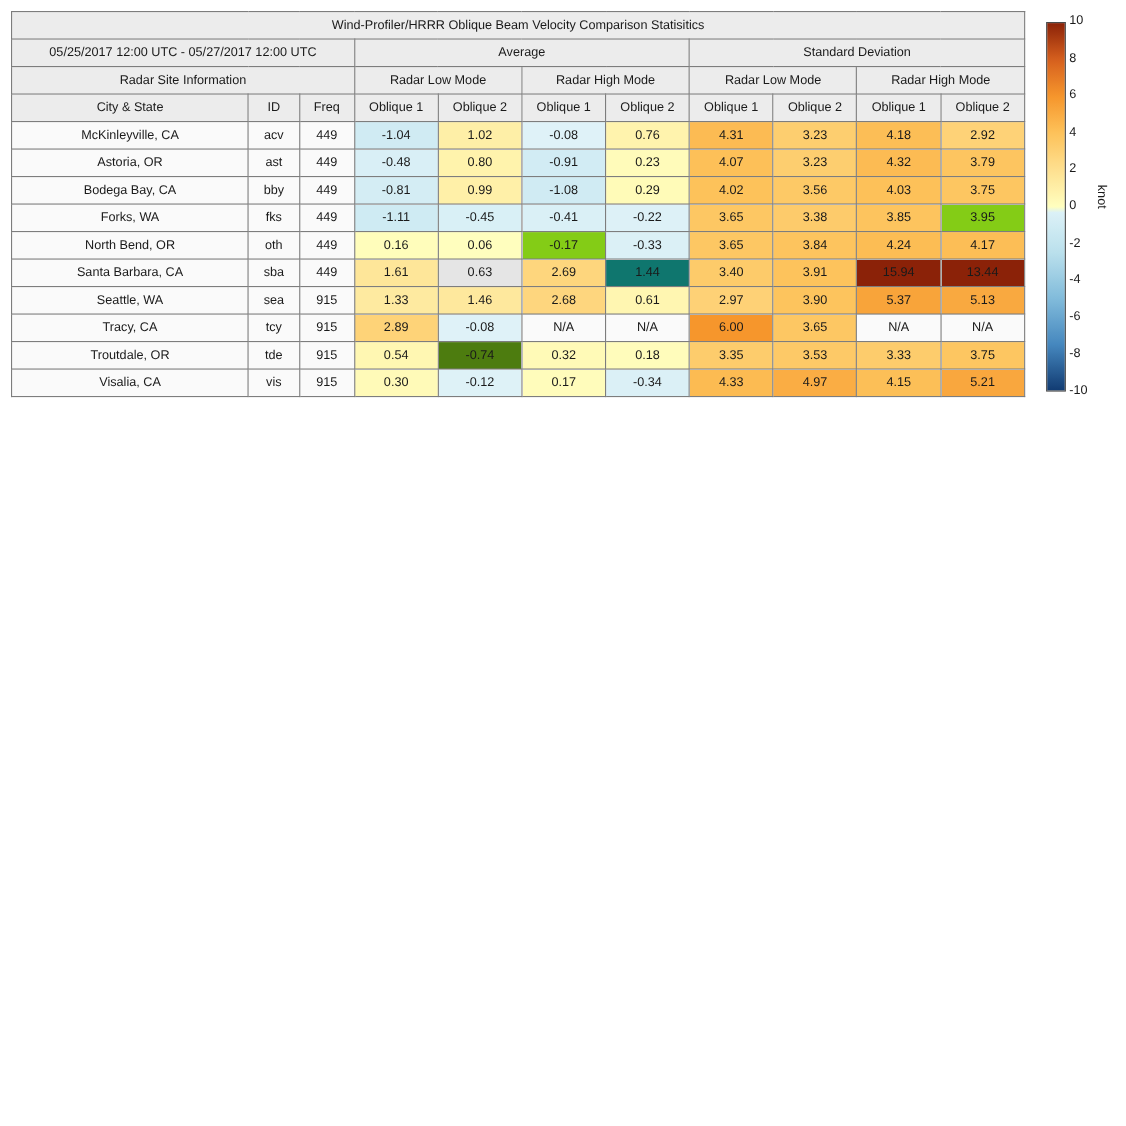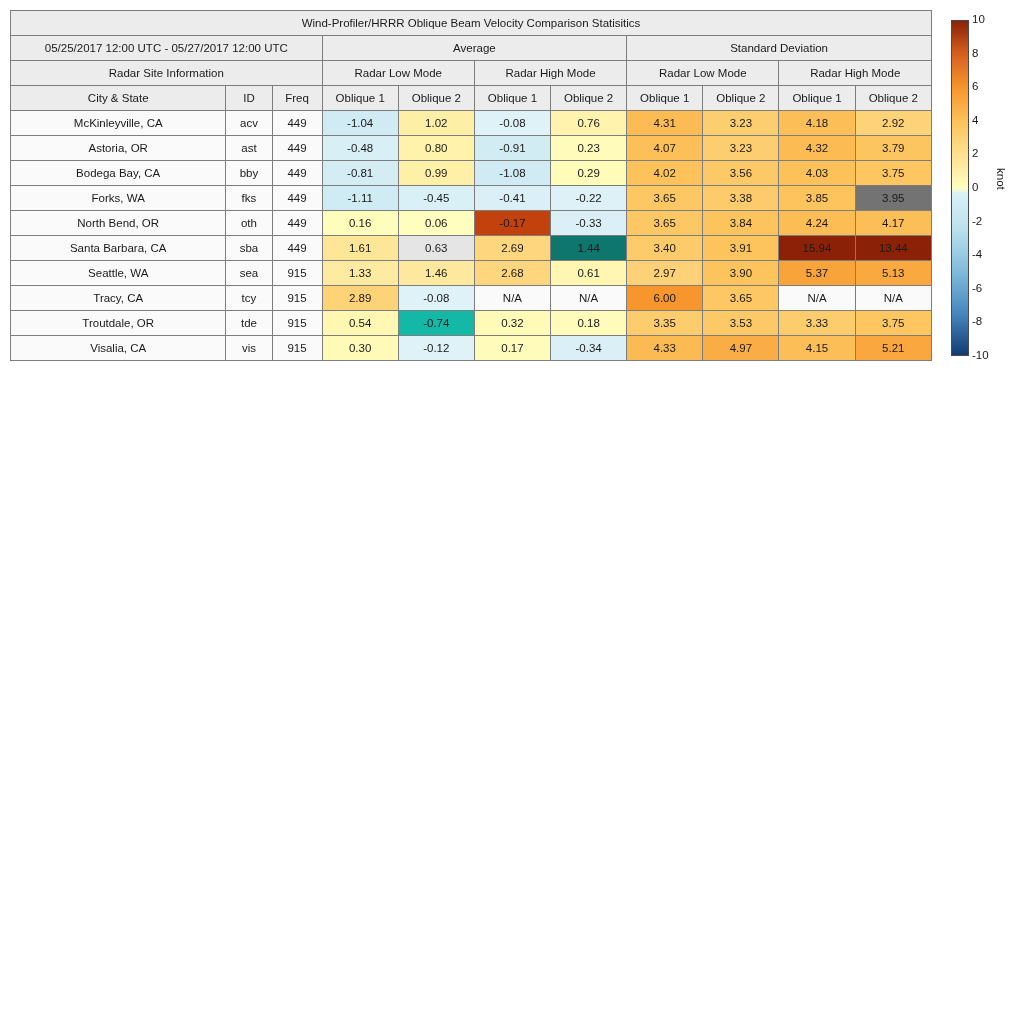--- a/index.html
+++ b/index.html
@@ -137,29 +137,29 @@
             <td class="sitecell">Forks, WA</td>
             <td class="sitecell">fks</td>
             <td class="sitecell">449</td>
             <td style="background: rgb(207, 235, 243);">-1.11</td>
             <td style="background: rgb(217, 240, 246);">-0.45</td>
             <td style="background: rgb(218, 240, 246);">-0.41</td>
             <td style="background: rgb(221, 241, 247);">-0.22</td>
             <td style="background: rgb(253, 199, 99);">3.65</td>
             <td style="background: rgb(253, 203, 107);">3.38</td>
             <td style="background: rgb(253, 196, 94);">3.85</td>
-            <td style="background: #737373;">3.95</td>
+            <td style="background: #84cc16;">3.95</td>
           </tr>
           <tr>
             <td class="sitecell">North Bend, OR</td>
             <td class="sitecell">oth</td>
             <td class="sitecell">449</td>
             <td style="background: rgb(255, 253, 187);">0.16</td>
             <td style="background: rgb(255, 254, 190);">0.06</td>
-            <td style="background: #c2410c;">-0.17</td>
+            <td style="background: #84cc16;">-0.17</td>
             <td style="background: rgb(219, 240, 246);">-0.33</td>
             <td style="background: rgb(253, 199, 99);">3.65</td>
             <td style="background: rgb(253, 196, 94);">3.84</td>
             <td style="background: rgb(252, 189, 84);">4.24</td>
             <td style="background: rgb(252, 190, 86);">4.17</td>
           </tr>
           <tr>
             <td class="sitecell">Santa Barbara, CA</td>
             <td class="sitecell">sba</td>
             <td class="sitecell">449</td>
@@ -196,21 +196,21 @@
             <td style="background: rgb(246, 150, 44);">6.00</td>
             <td style="background: rgb(253, 199, 99);">3.65</td>
             <td class="na">N/A</td>
             <td class="na">N/A</td>
           </tr>
           <tr>
             <td class="sitecell">Troutdale, OR</td>
             <td class="sitecell">tde</td>
             <td class="sitecell">915</td>
             <td style="background: rgb(255, 247, 178);">0.54</td>
-            <td style="background: #14b8a6;">-0.74</td>
+            <td style="background: #4d7c0f;">-0.74</td>
             <td style="background: rgb(255, 250, 183);">0.32</td>
             <td style="background: rgb(255, 252, 187);">0.18</td>
             <td style="background: rgb(253, 204, 108);">3.35</td>
             <td style="background: rgb(253, 201, 103);">3.53</td>
             <td style="background: rgb(253, 204, 108);">3.33</td>
             <td style="background: rgb(253, 198, 97);">3.75</td>
           </tr>
           <tr>
             <td class="sitecell">Visalia, CA</td>
             <td class="sitecell">vis</td>

